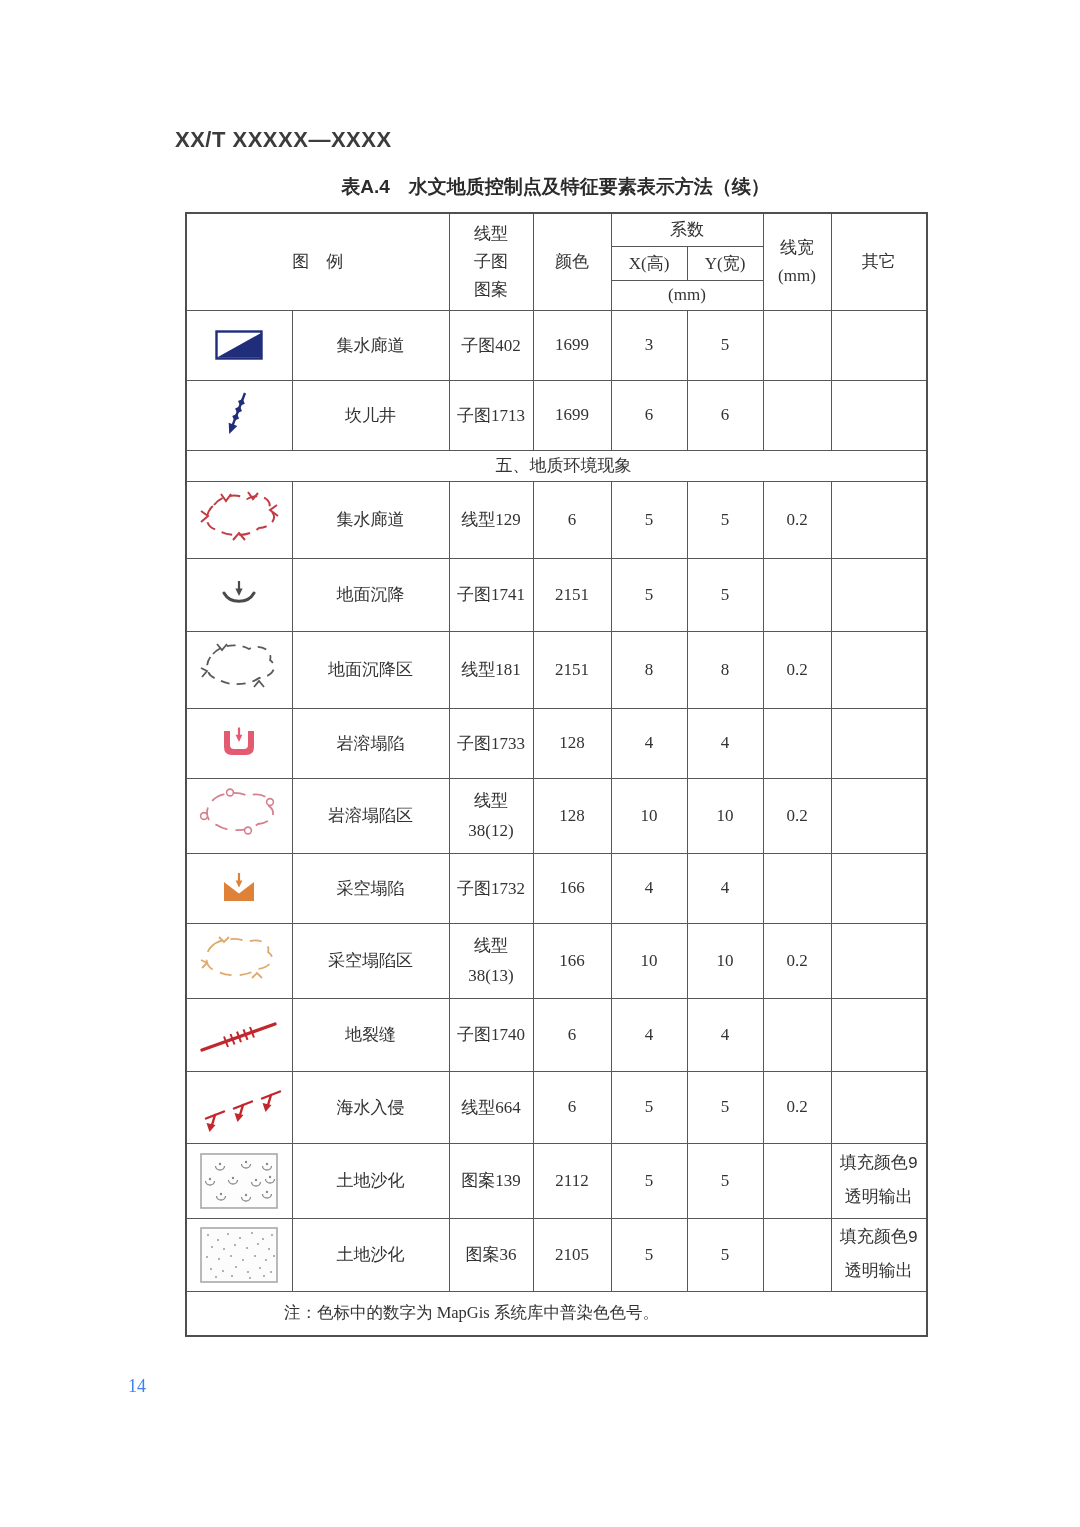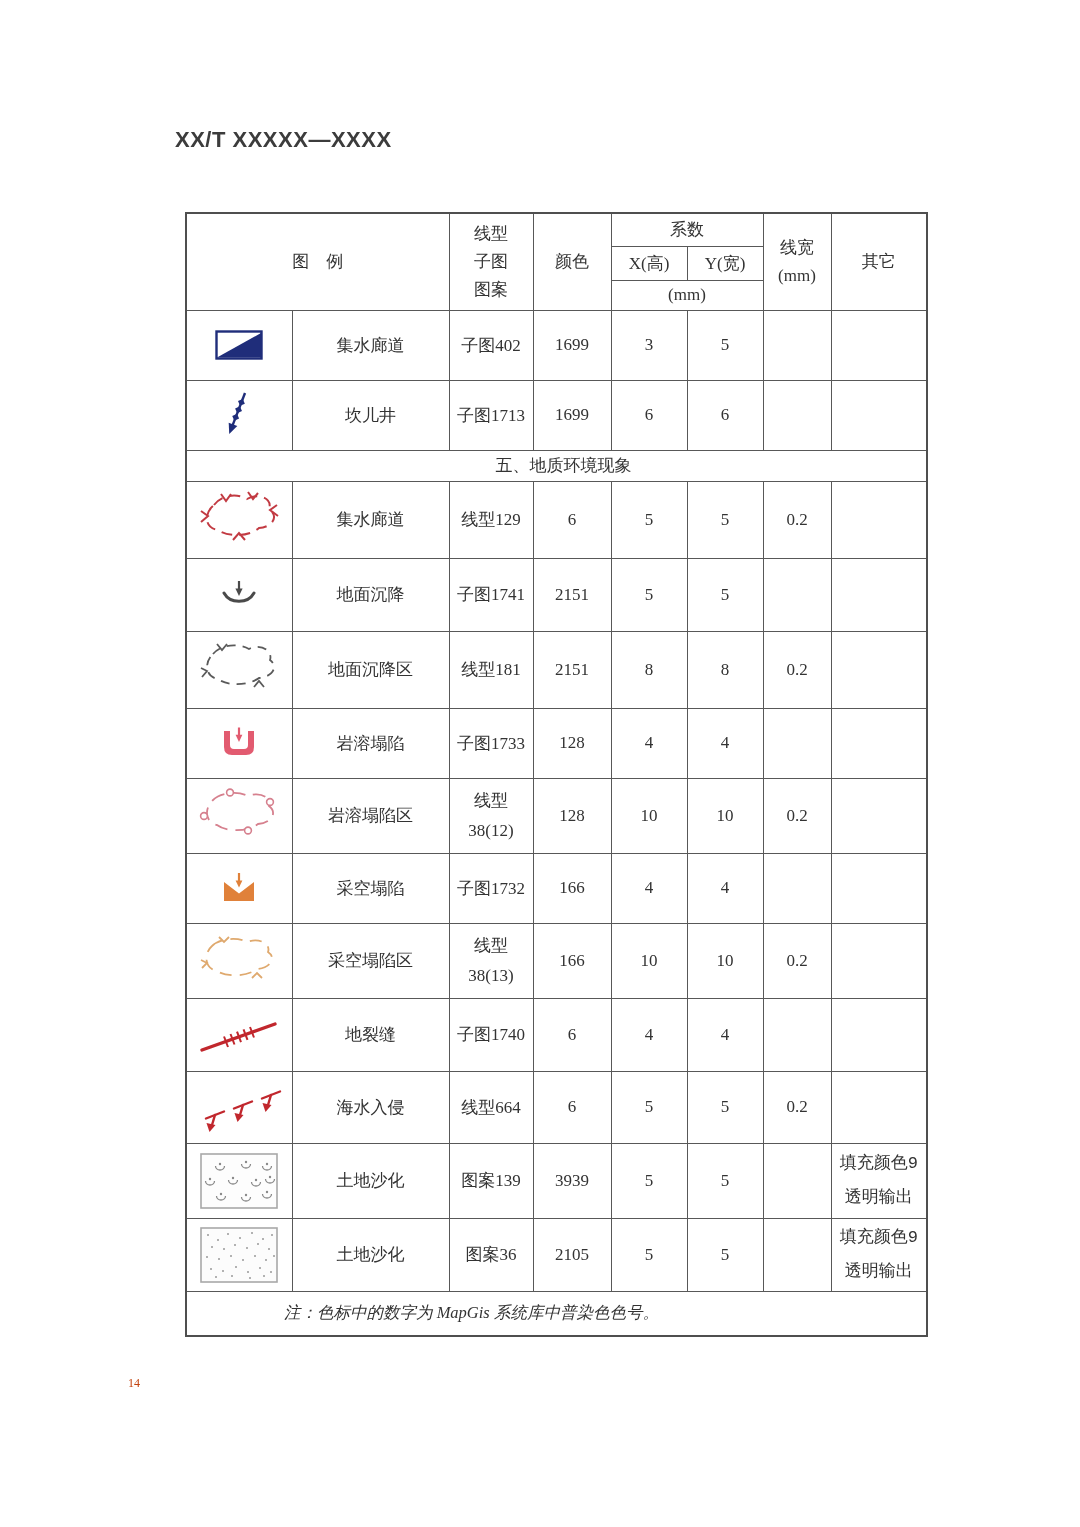--- a/index.html
+++ b/index.html
@@ -27,32 +27,33 @@
     border:1px solid #585858; padding:0;
     text-align:center; vertical-align:middle;
     font-weight:400; font-size:17px; color:#333;
     font-family:"Liberation Serif","DejaVu Serif",serif;
     overflow:hidden;
   }
   .hdr-line { line-height:28px; }
   .two-line div { line-height:30px; }
   .other-two div { line-height:34px;font-family:Liberation Mono, monospace; }
   .section-cell { text-align:center; padding-left:14px !important; }
-  .note-cell { text-align:left !important; padding-left:97px !important; font-size:16.5px !important;font-style:italic; }
+  .note-cell { text-align:left !important; padding-left:97px !important; font-size:16.5px !important; }
   .sym-cell svg { display:block; margin:0 auto; }
   .page-number {
-    position:absolute; left:128px; top:1376px; font-size:12px; color:#c2410c;
+    position:absolute; left:128px; top:1376px; font-size:18px; color:#3b82f6;
   }
 </style>
 </head>
 <body>
 
 <div class="page">
 
   <div class="doc-code">XX/T XXXXX—XXXX</div>
+  <div class="table-title">表A.4　水文地质控制点及特征要素表示方法（续）</div>
 
   <div class="tbl-wrap">
     <table class="sym-table">
       <colgroup>
         <col style="width:106px">
           <col style="width:157px">
           <col style="width:84px">
           <col style="width:78px">
         <col style="width:76px">
           <col style="width:76px">
@@ -360,21 +361,21 @@
                   </g>
                 <g transform="translate(67,42)">
                     <path d="M-4.5,-1 A4.5,4 0 0 0 4.5,-1"></path>
                     <circle cx="0" cy="-3" r="1.2" fill="#8a8a8a" stroke="none"></circle>
                   </g>
               </g>
             </svg>
           </td>
           <td>土地沙化</td>
           <td>图案139</td>
-          <td>3939</td>
+          <td>2112</td>
           <td>5</td>
           <td>5</td>
           <td></td>
           <td class="other-two">
             <div>填充颜色9</div>
             <div>透明输出</div>
           </td>
         </tr>
 
         <tr style="height:73px">

